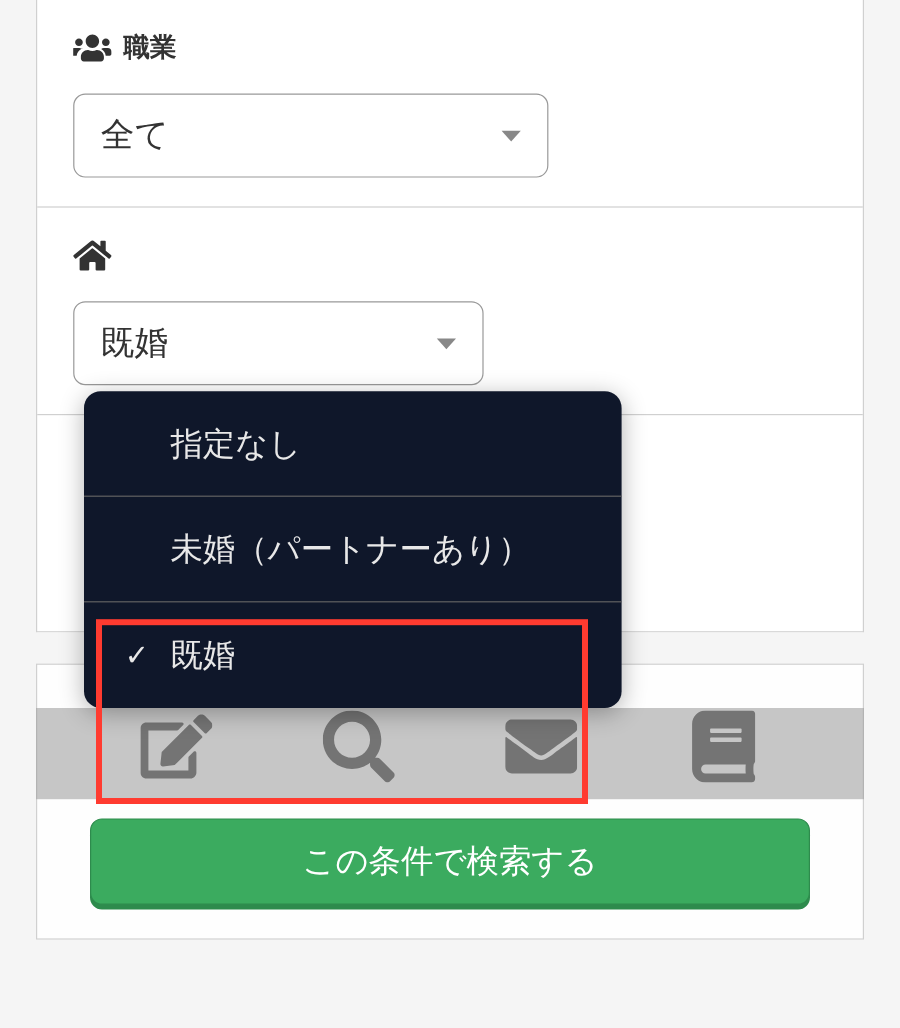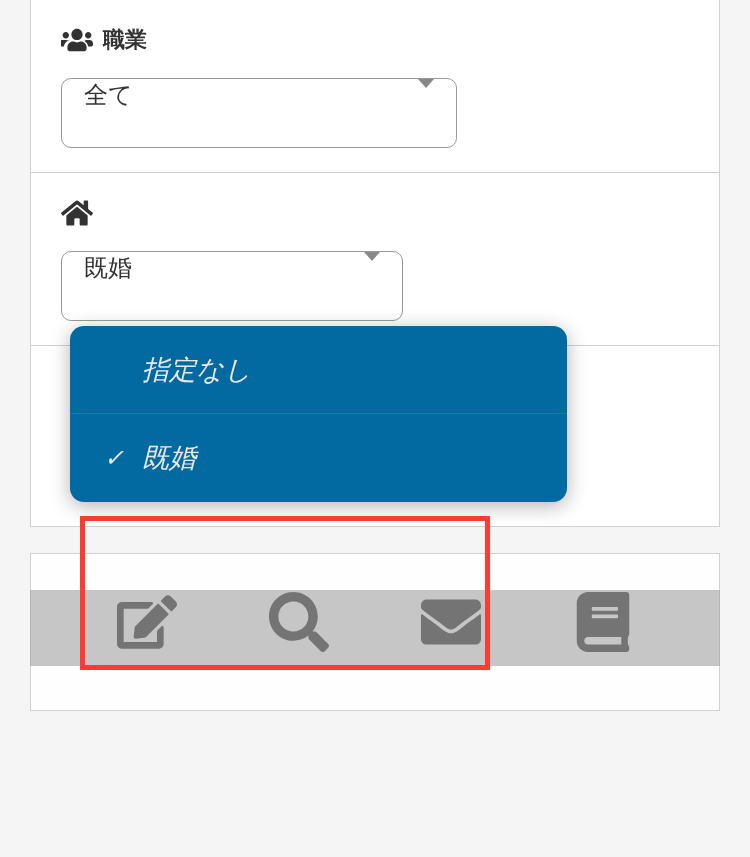--- a/index.html
+++ b/index.html
@@ -38,47 +38,47 @@
       height: 32px;
       fill: #333;
     }
     .select-box {
       margin: 0 30px;
       width: 396px;
       height: 70px;
       border: 1px solid #999;
       border-radius: 10px;
       display: flex;
+      align-items: center;
       justify-content: space-between;
       padding: 0 22px;
-      font-size: 24px;
+      font-size: 28px;
       color: #333;
       cursor: pointer;
       background: #fff;
     }
     .select-box.narrow {
       width: 342px;
     }
     .chevron-down {
       width: 0;
       height: 0;
       border-left: 8px solid transparent;
       border-right: 8px solid transparent;
       border-top: 9px solid #888;
     }
     .dropdown-menu {
       position: absolute;
       left: 70px;
       top: 326px;
-      width: 497px;
-      background: #0369a1;
+      width: 448px;
+      background: #0f172a;
       border-radius: 14px;
       z-index: 100;
       box-shadow: 0 4px 20px rgba(0,0,0,0.3);
-      font-style: italic;
     }
     .dropdown-item {
       height: 88px;
       display: flex;
       align-items: center;
       padding: 0 34px;
       font-size: 27px;
       color: #e8e8e8;
       border-bottom: 1px solid #616161;
       cursor: pointer;
@@ -213,25 +213,31 @@
       <svg viewBox="0 0 512 512">
           <path d="M502.3 190.8c3.9-3.1 9.7-.2 9.7 4.7V400c0 26.5-21.5 48-48 48H48c-26.5 0-48-21.5-48-48V195.6c0-5 5.7-7.8 9.7-4.7 22.4 17.4 52.1 39.5 154.1 113.6 21.1 15.4 56.7 47.8 92.2 47.6 35.7.3 72-32.8 92.3-47.6 102-74.1 131.6-96.3 154-113.7zM256 320c23.2.4 56.6-29.2 73.4-41.4 132.7-96.3 142.8-104.7 173.4-128.7 5.8-4.5 9.2-11.5 9.2-18.9v-19c0-26.5-21.5-48-48-48H48C21.5 64 0 85.5 0 112v19c0 7.4 3.4 14.3 9.2 18.9 30.6 23.9 40.7 32.4 173.4 128.7 16.8 12.2 50.2 41.8 73.4 41.4z"></path>
         </svg>
     </div>
     <div class="icon-item">
       <svg viewBox="0 0 448 512">
           <path d="M448 360V24c0-13.3-10.7-24-24-24H96C43 0 0 43 0 96v320c0 53 43 96 96 96h328c13.3 0 24-10.7 24-24v-16c0-7.5-3.5-14.3-8.9-18.7-4.2-15.4-4.2-59.3 0-74.7 5.4-4.3 8.9-11.1 8.9-18.6zM128 134c0-3.3 2.7-6 6-6h212c3.3 0 6 2.7 6 6v20c0 3.3-2.7 6-6 6H134c-3.3 0-6-2.7-6-6v-20zm0 64c0-3.3 2.7-6 6-6h212c3.3 0 6 2.7 6 6v20c0 3.3-2.7 6-6 6H134c-3.3 0-6-2.7-6-6v-20zM381.4 448H96c-17.7 0-32-14.3-32-32 0-17.6 14.4-32 32-32h285.4c-1.9 17.1-1.9 46.9 0 64z"></path>
         </svg>
     </div>
   </div>
+  <div class="search-button">
+    <span>この条件で検索する</span>
+  </div>
 </div>
 
 <div class="dropdown-menu">
   <div class="dropdown-item no-check">
     <span class="item-text">指定なし</span>
   </div>
+  <div class="dropdown-item no-check">
+    <span class="item-text">未婚（パートナーあり）</span>
+  </div>
   <div class="dropdown-item">
     <span class="check-mark">✓</span>
     <span class="item-text">既婚</span>
   </div>
 </div>
 
 <div class="highlight-box"></div>
 
 </body></html>

